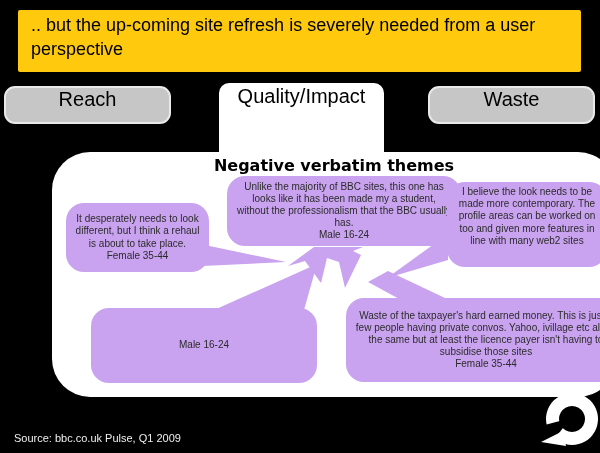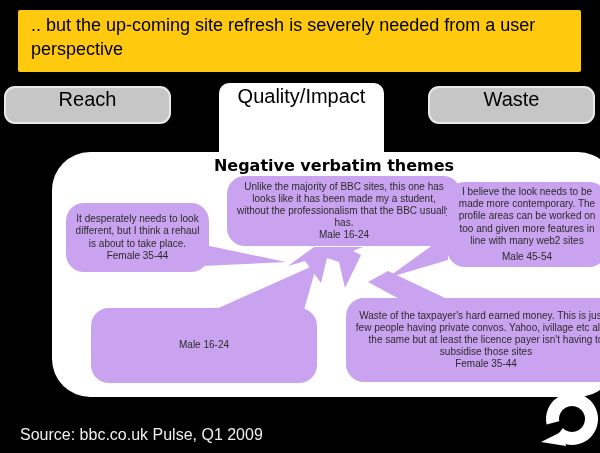--- a/index.html
+++ b/index.html
@@ -30,22 +30,22 @@
   .bubble{position:absolute;background:#c9a3ef;border-radius:18px;
           color:#2b2b2b;font-size:10px;line-height:1.22;text-align:center;
           display:flex;flex-direction:column;justify-content:center;
           padding:4px 9px;box-sizing:border-box;}
   #bubble-left{left:14px;top:51px;width:143px;height:69px;}
   #bubble-center{left:175px;top:24px;width:234px;height:70px;}
   #bubble-right{left:395px;top:30px;width:160px;height:85px;justify-content:space-between;}
   #bubble-bl{left:39px;top:156px;width:226px;height:75px;}
   #bubble-br{left:294px;top:146px;width:280px;height:84px;}
 
-  .footer-source{position:absolute;left:20px;bottom:9px;color:#efefef;
-                 font-size:16px;}
+  .footer-source{position:absolute;left:14px;bottom:9px;color:#efefef;
+                 font-size:11px;}
   .logo{position:absolute;right:1px;bottom:1px;width:58px;height:60px;}
 </style>
 </head>
 <body>
 
 <div class="stage">
 
   <div class="banner">
     <span>.. but the up-coming site refresh is severely needed from a user perspective</span>
   </div>
@@ -76,21 +76,20 @@
       <div>Female 35-44</div>
     </div>
 
     <div class="bubble" id="bubble-center">
       <div>Unlike the majority of BBC sites, this one has looks like it has been made my a student, without the professionalism that the BBC usually has.</div>
       <div>Male 16-24</div>
     </div>
 
     <div class="bubble" id="bubble-right">
       <div>I believe the look needs to be made more contemporary. The profile areas can be worked on too and given more features in line with many web2 sites</div>
-      <div>Male 45-54</div>
     </div>
 
     <div class="bubble" id="bubble-bl">
       <div>Male 16-24</div>
     </div>
 
     <div class="bubble" id="bubble-br">
       <div>Waste of the taxpayer's hard earned money. This is just a few people having private convos. Yahoo, ivillage etc all do the same but at least the licence payer isn't having to subsidise those sites</div>
       <div>Female 35-44</div>
     </div>

